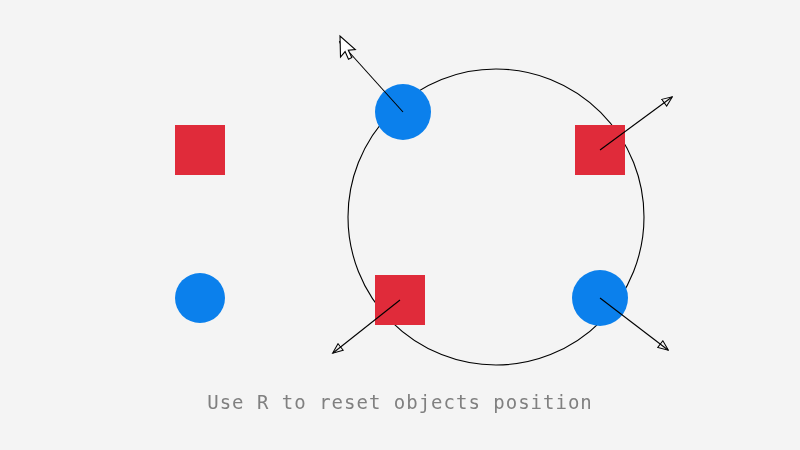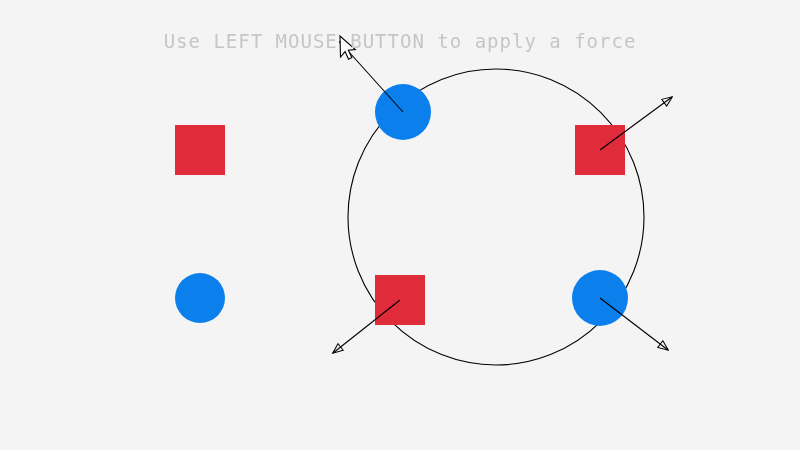--- a/index.html
+++ b/index.html
@@ -72,16 +72,16 @@
         <line x1="600" y1="150" x2="672" y2="97" stroke="#000000" stroke-width="1.1" marker-end="url(#hollow-arrow)"></line>
         <line x1="400" y1="300" x2="333" y2="353" stroke="#000000" stroke-width="1.1" marker-end="url(#hollow-arrow)"></line>
         <line x1="600" y1="298" x2="668" y2="350" stroke="#000000" stroke-width="1.1" marker-end="url(#hollow-arrow)"></line>
       </g>
 
     <g id="cursor-layer">
         <path d="M 340 36 l 0.5 21 l 4.6 -5.4 l 3.4 7.6 l 3.3 -1.6 l -3.5 -7.4 l 7.0 -0.6 Z" fill="#ffffff" stroke="#000000" stroke-width="1.1" stroke-linejoin="miter"></path>
       </g>
   </svg>
 
-  <div class="hint-text" id="hint-top">Use LEFT MOUSE BUTTON to apply a force</div>
 
+  <div class="hint-text" id="hint-bottom">Use R to reset objects position</div>
 
 </div>
 
 </body></html>

